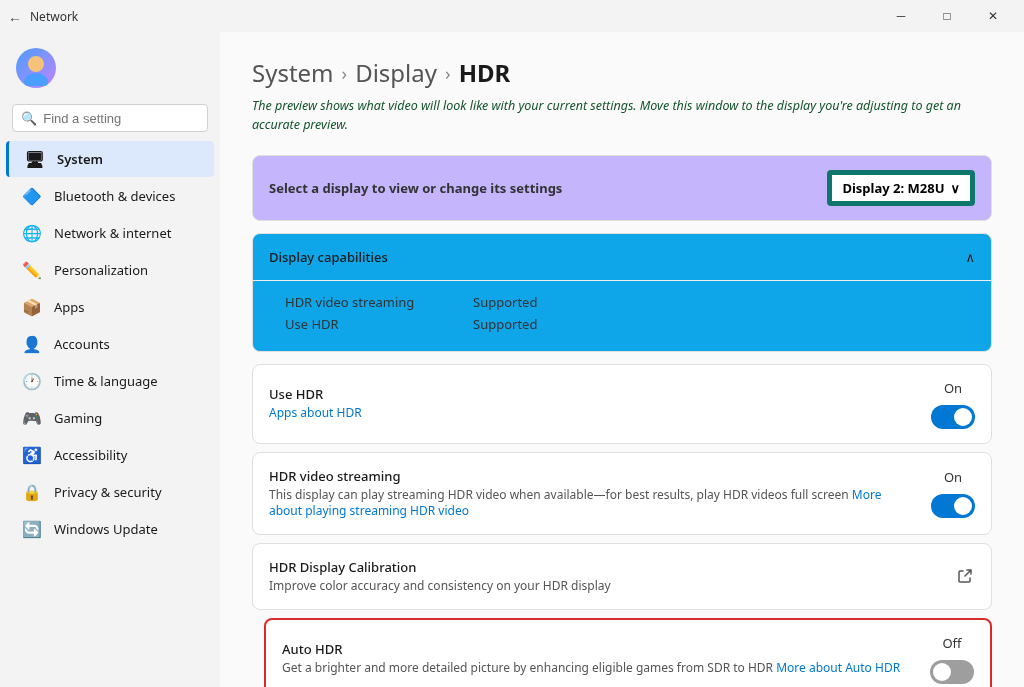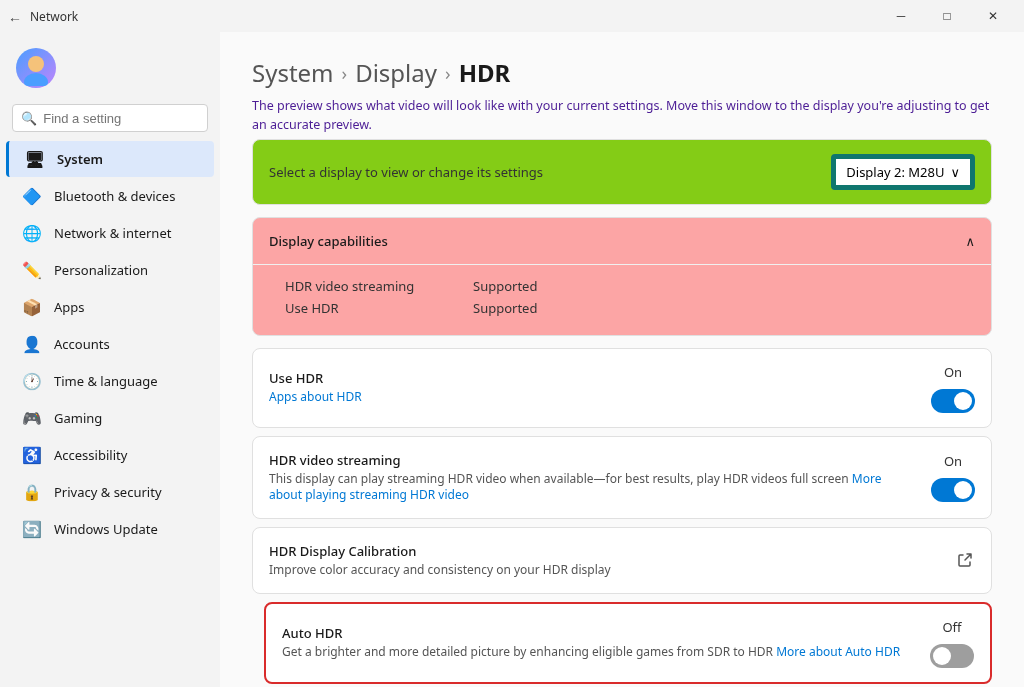--- a/index.html
+++ b/index.html
@@ -147,52 +147,54 @@
       display: flex;
       align-items: center;
       gap: 8px;
     }
     .breadcrumb .crumb-normal { color: #555; font-weight: 400; }
     .breadcrumb .crumb-sep { color: #888; font-size: 18px; }
     .breadcrumb .crumb-bold { color: #1a1a1a; font-weight: 700; }
 
     .subtitle {
       font-size: 12.5px;
-      color: #4c1d95;
-      margin-bottom: 4px;
+      color: #14532d;
+      margin-bottom: 20px;
       line-height: 1.5;
+      font-style: italic;
     }
 
     
     .display-selector {
-      background: #84cc16;
+      background: #c4b5fd;
       border: 1px solid #e0e0e0;
       border-radius: 8px;
       padding: 14px 16px;
       display: flex;
       align-items: center;
       justify-content: space-between;
       margin-bottom: 12px;
+      font-weight: bold;
     }
     .display-selector-label { font-size: 13px; color: #333; }
     .display-dropdown {
       display: flex;
       align-items: center;
       gap: 6px;
       background: white;
       border: 5px solid #0f766e;
       border-radius: 4px;
       padding: 4px 10px;
       font-size: 13px;
       cursor: pointer;
     }
 
     
     .section-card {
-      background: #fca5a5;
+      background: #0ea5e9;
       border: 1px solid #e0e0e0;
       border-radius: 8px;
       margin-bottom: 12px;
       overflow: hidden;
     }
     .section-header {
       display: flex;
       align-items: center;
       justify-content: space-between;
       padding: 14px 16px;

